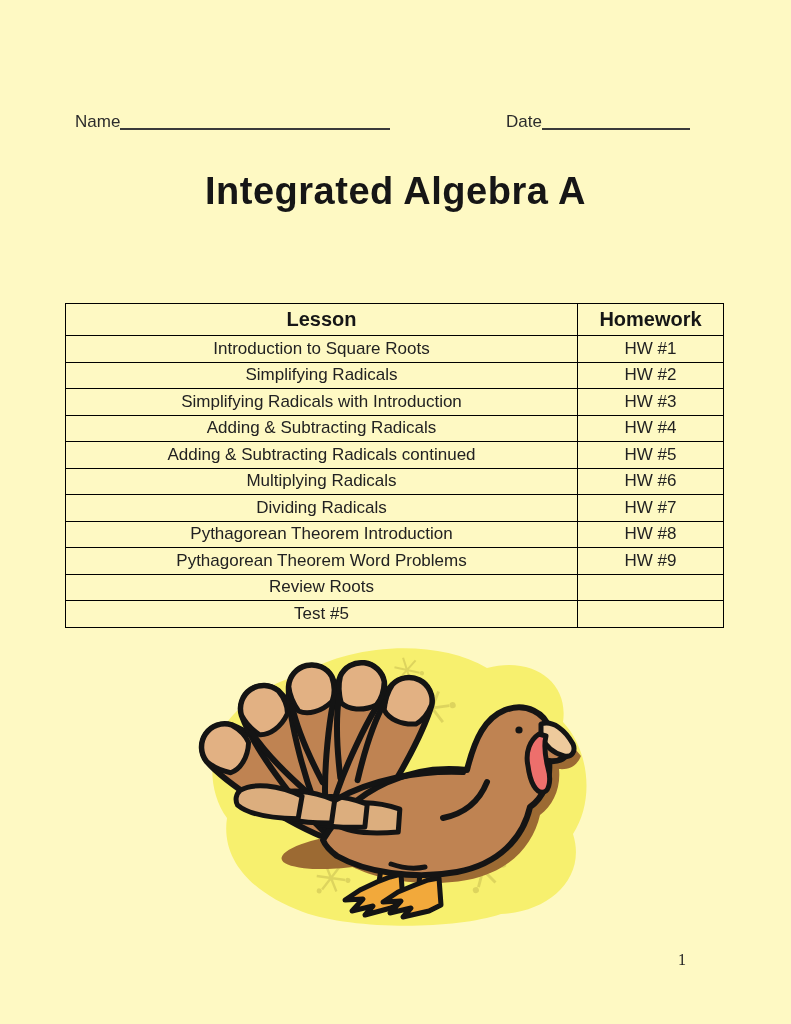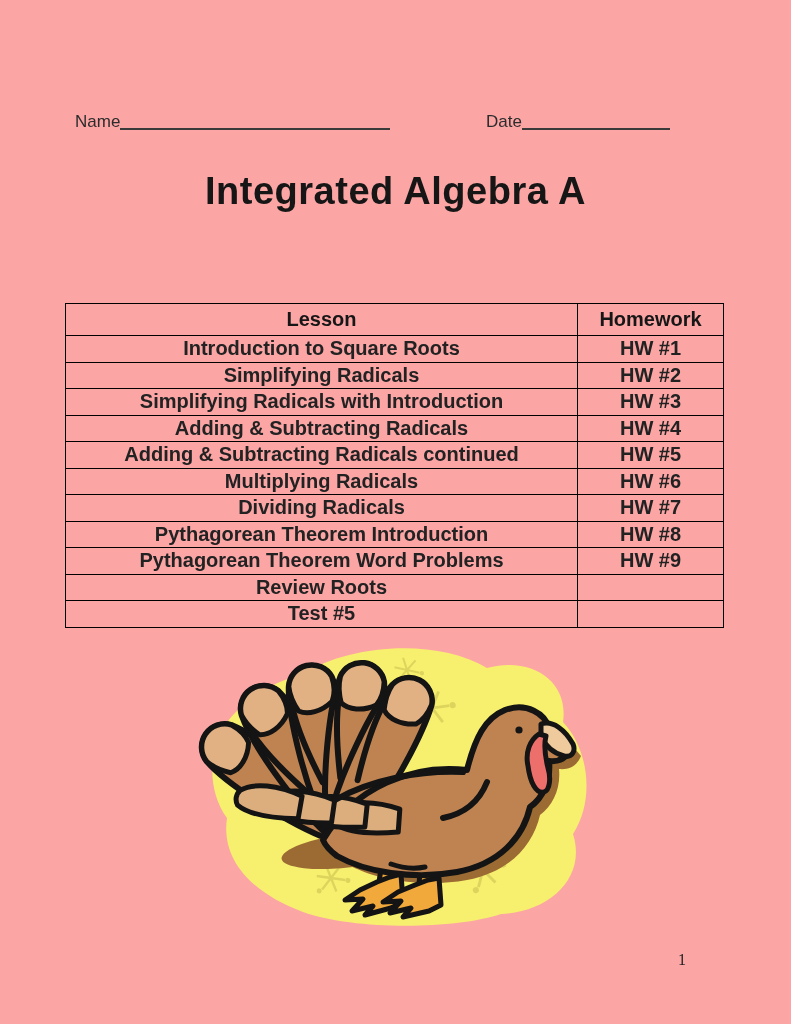--- a/index.html
+++ b/index.html
@@ -1,45 +1,45 @@
 <!DOCTYPE html>
 <html><head>
 <meta charset="utf-8">
 <style>
   html,body{margin:0;padding:0;background:#888;}
   .page{
     position:relative;
     width:791px;height:1024px;
-    background:#fca5a5;
+    background:#fef9c3;
     font-family:"Liberation Sans","DejaVu Sans",sans-serif;
     color:#161616;
     overflow:hidden;
     margin:0 auto;
   }
   
   .fill-row{position:absolute;top:112px;left:0;width:791px;height:26px;font-size:17px;color:#2c2c2c;}
   .fill-name{position:absolute;left:75px;top:0;white-space:nowrap;}
-  .fill-date{position:absolute;left:486px;top:0;white-space:nowrap;text-align:center;}
+  .fill-date{position:absolute;left:506px;top:0;white-space:nowrap;text-align:center;}
   .blank-line{display:inline-block;border-bottom:2px solid #3a3a3a;height:16px;vertical-align:baseline;margin-bottom:-3px;}
   .blank-line.name{width:270px;}
   .blank-line.date{width:148px;}
   
   .title-block{position:absolute;top:172px;left:0;width:791px;text-align:center;}
   .doc-title{font-size:38px;font-weight:bold;letter-spacing:.5px;margin:0;line-height:38px;}
   .doc-subtitle{font-size:25px;font-weight:bold;letter-spacing:.3px;margin:2px 0 0 0;line-height:30px;}
   
   .lesson-table-wrap{position:absolute;top:283px;left:65px;}
   table.lesson-table{border-collapse:collapse;table-layout:fixed;width:658px;margin-top:20px;}
   .lesson-table th,.lesson-table td{
     border:1.5px solid #000;
     text-align:center;vertical-align:middle;
     padding:0;overflow:hidden;white-space:nowrap;
   }
   .lesson-table th{height:31px;font-size:20px;font-weight:bold;}
-  .lesson-table td{height:25.5px;font-size:20px;font-weight:bold;color:#222;}
+  .lesson-table td{height:25.5px;font-size:17px;font-weight:normal;color:#222;}
   .col-lesson{width:512px;}
   .col-hw{width:146px;}
   
   .turkey-wrap{position:absolute;left:173px;top:628px;width:444px;height:310px;}
   
   .page-number{position:absolute;left:678px;top:951px;font-family:"Liberation Serif","DejaVu Serif",serif;font-size:16px;color:#222;}
 </style>
 </head>
 <body>
 

